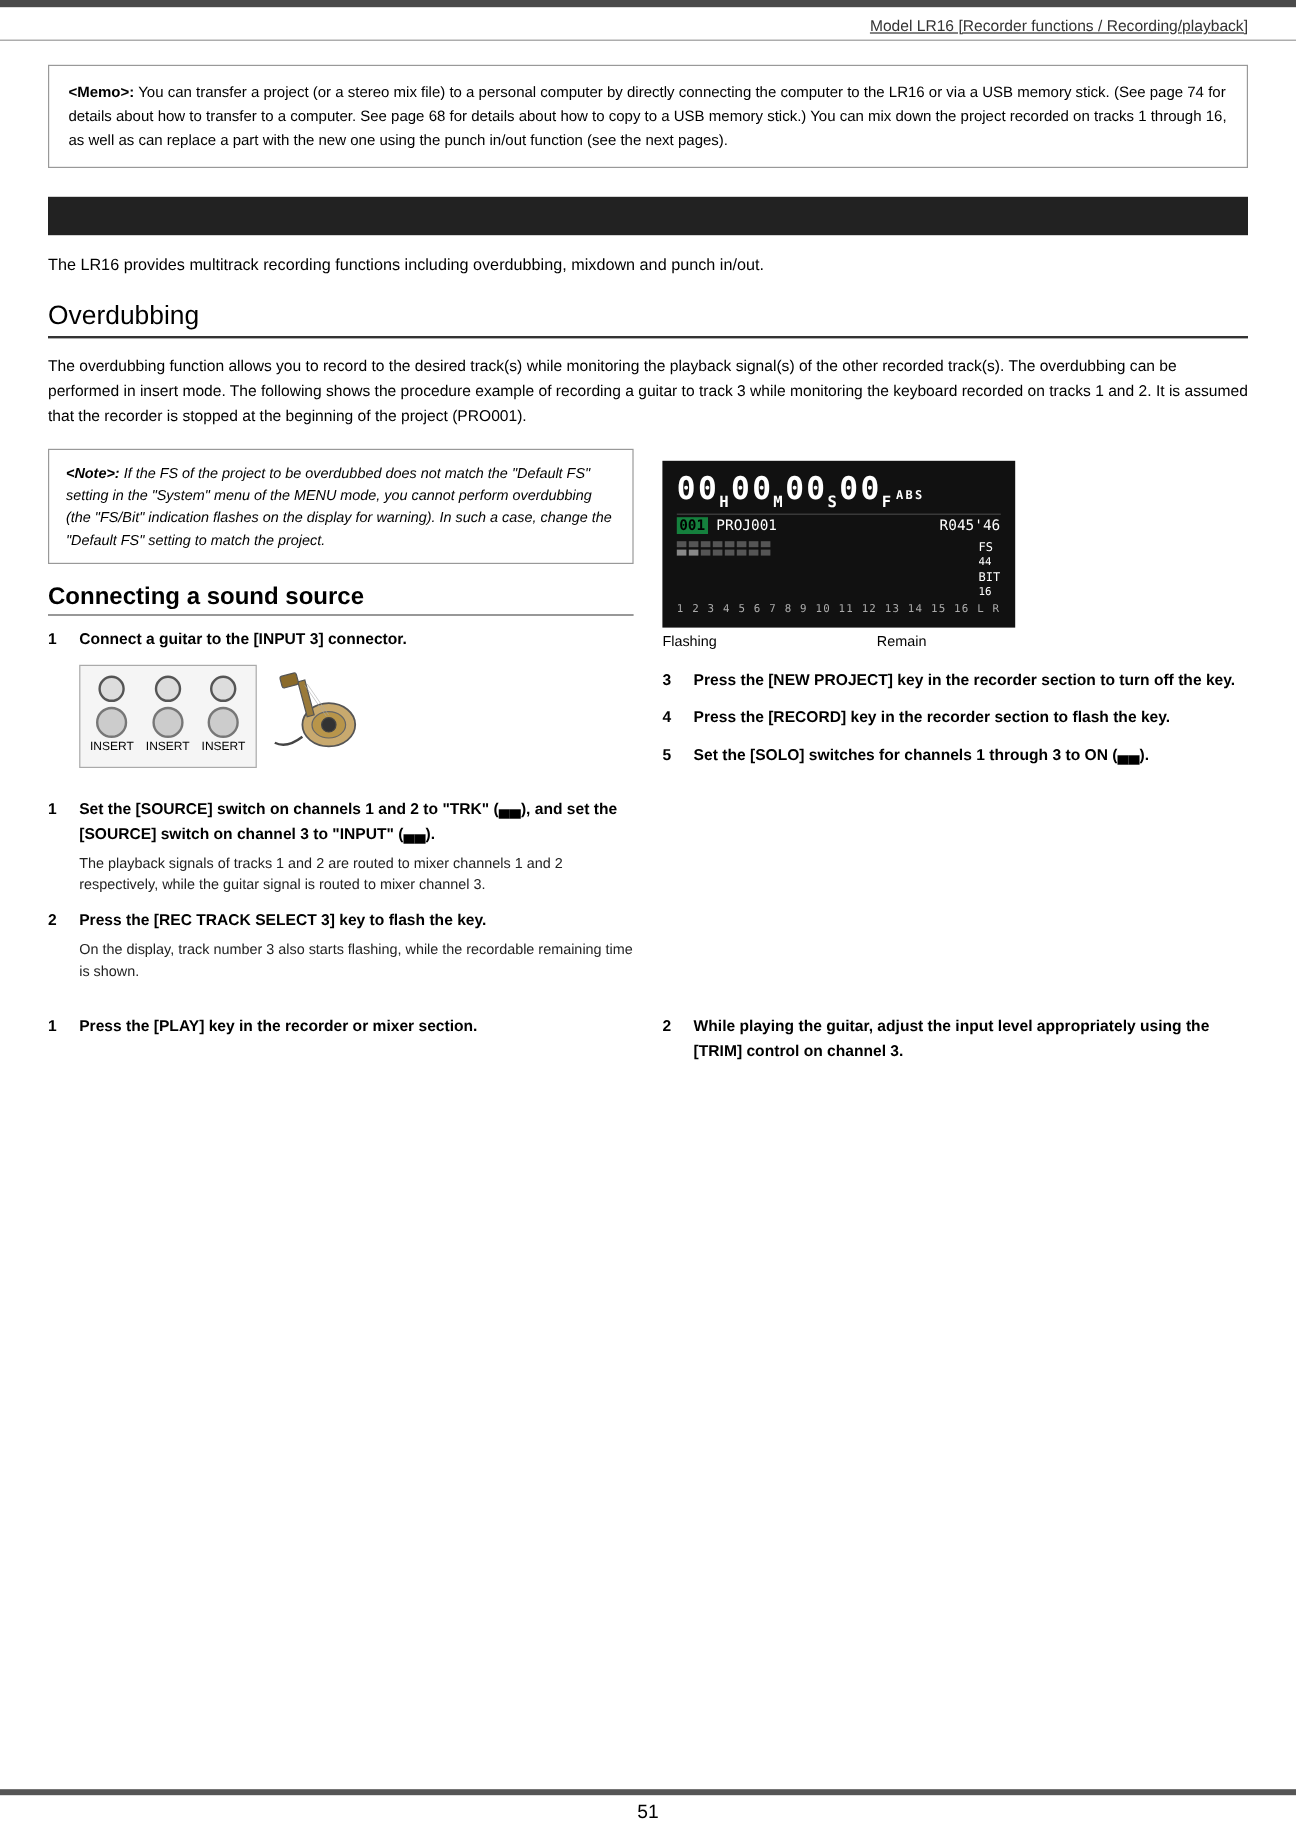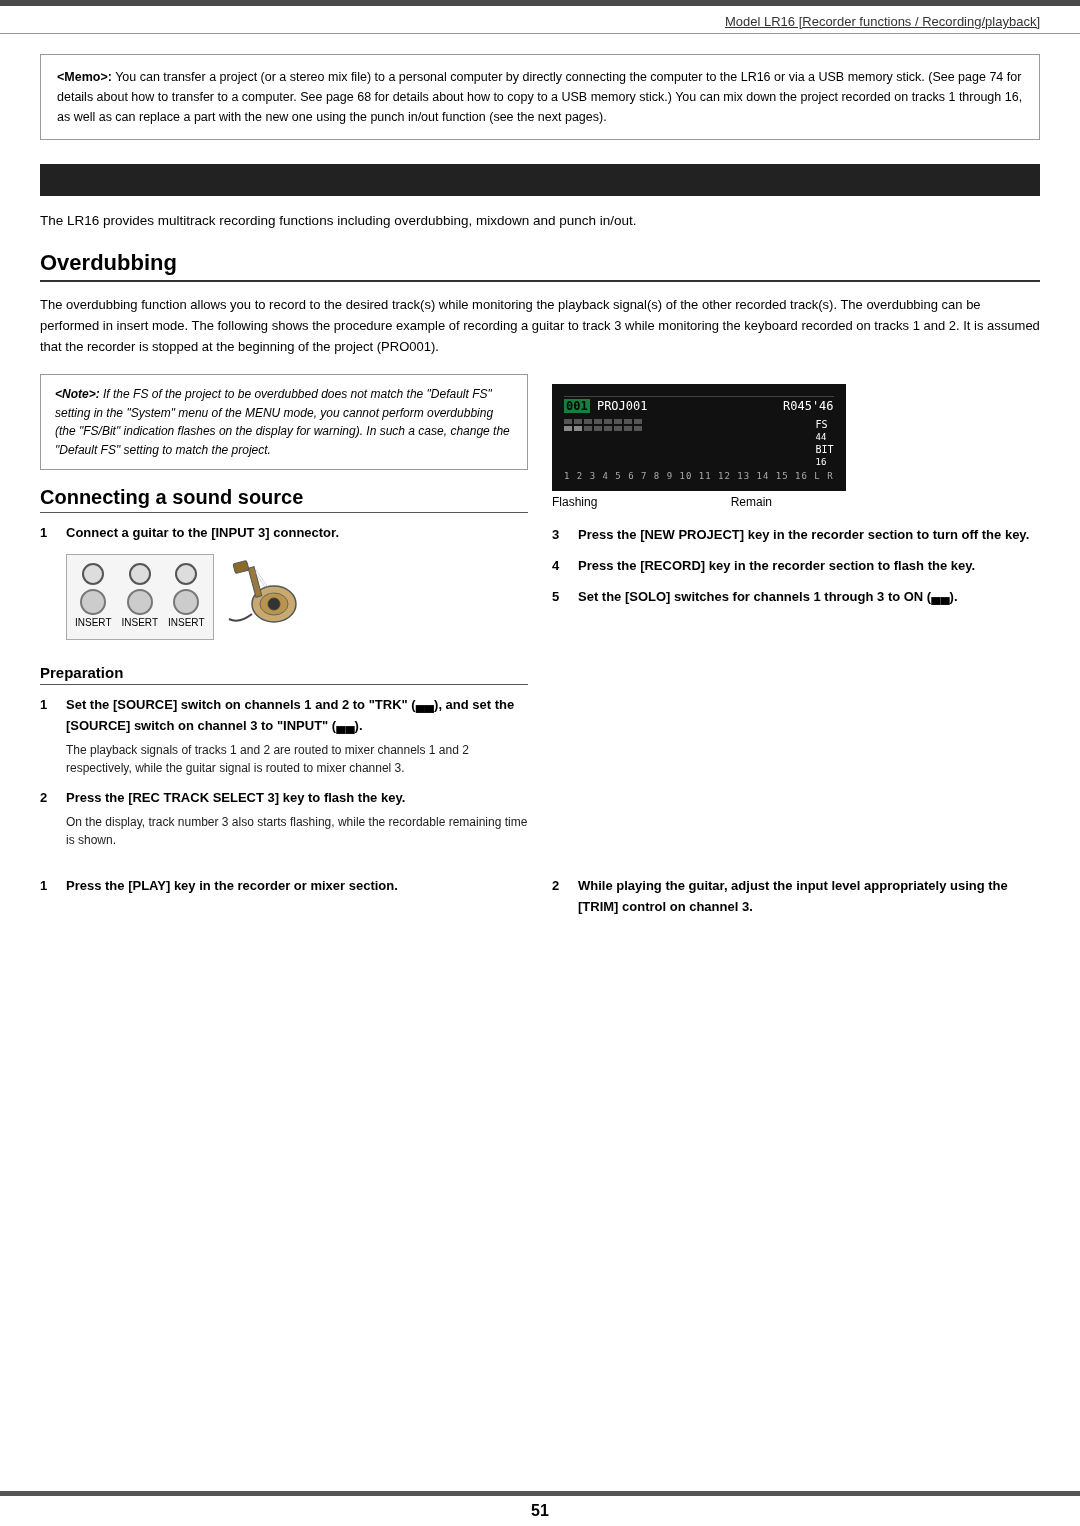--- a/index.html
+++ b/index.html
@@ -57,21 +57,21 @@
 
     .section-intro {
       font-size: 13.5px;
       line-height: 1.6;
       margin-bottom: 18px;
     }
 
     
     .section-heading {
       font-size: 22px;
-      font-weight: bold;
+      font-weight: normal;
       border-bottom: 2px solid #333;
       padding-bottom: 4px;
       margin-bottom: 12px;
     }
 
     .section-body-text {
       font-size: 13px;
       line-height: 1.65;
       margin-bottom: 16px;
     }
@@ -281,21 +281,20 @@
                 <line x1="30" y1="12" x2="48" y2="38" stroke="#aaa" stroke-width="0.5"></line>
                 <line x1="32" y1="11" x2="50" y2="37" stroke="#aaa" stroke-width="0.5"></line>
 
                 <path d="M28 55 Q15 65 5 60" stroke="#444" stroke-width="2" fill="none"></path>
               </svg>
             </div>
           </div>
         </div>
       </div>
 
-      <div class="prep-heading">Preparation</div>
 
       <div class="numbered-item">
         <span class="num">1</span>
         <div class="item-content">
           <strong>Set the [SOURCE] switch on channels 1 and 2 to "TRK" (▄▄), and set the [SOURCE] switch on channel 3 to "INPUT" (▄▄).</strong>
           <div class="item-sub-text">The playback signals of tracks 1 and 2 are routed to mixer channels 1 and 2 respectively, while the guitar signal is routed to mixer channel 3.</div>
         </div>
       </div>
 
       <div class="numbered-item">
@@ -306,20 +305,24 @@
         </div>
       </div>
 
     </div>
 
     <div class="col-right">
 
       <div class="display-outer">
         <div style="background:#111; color:#fff; padding: 10px 12px; display:inline-block; font-family:monospace; min-width:220px;">
 
+          <div style="font-size:26px; font-weight:bold; letter-spacing:2px; line-height:1.1; display:flex; align-items:baseline;">
+            <span>00<sub style="font-size:13px;">H</sub>00<sub style="font-size:13px;">M</sub>00<sub style="font-size:13px;">S</sub>00<sub style="font-size:13px;">F</sub></span>
+            <sup style="font-size:10px; margin-left:2px;">ABS</sup>
+          </div>
 
           <div style="display:flex; justify-content:space-between; font-size:12px; margin-top:2px; border-top:1px solid #444; padding-top:2px;">
             <span><span style="background:#15803d;color:#000;padding:0 2px;font-weight:bold;">001</span> PROJ001</span>
             <span>R045'46</span>
           </div>
 
           <div style="margin-top:6px; display:flex; gap:6px; align-items:flex-start;">
 
             <div style="flex:1;">
 
@@ -410,15 +413,15 @@
           </div>
         </div>
       </div>
     </div>
   </div>
 
 </div>
 
 <div style="position:absolute; bottom:0; left:0; right:0;">
   <div style="border-top: 5px solid #555; padding: 6px 0; text-align:center;">
-    <span style="font-size:16px; font-weight:bold;">51</span>
+    <span style="font-size:16px; font-weight:normal;">51</span>
   </div>
 </div>
 
 </body></html>

